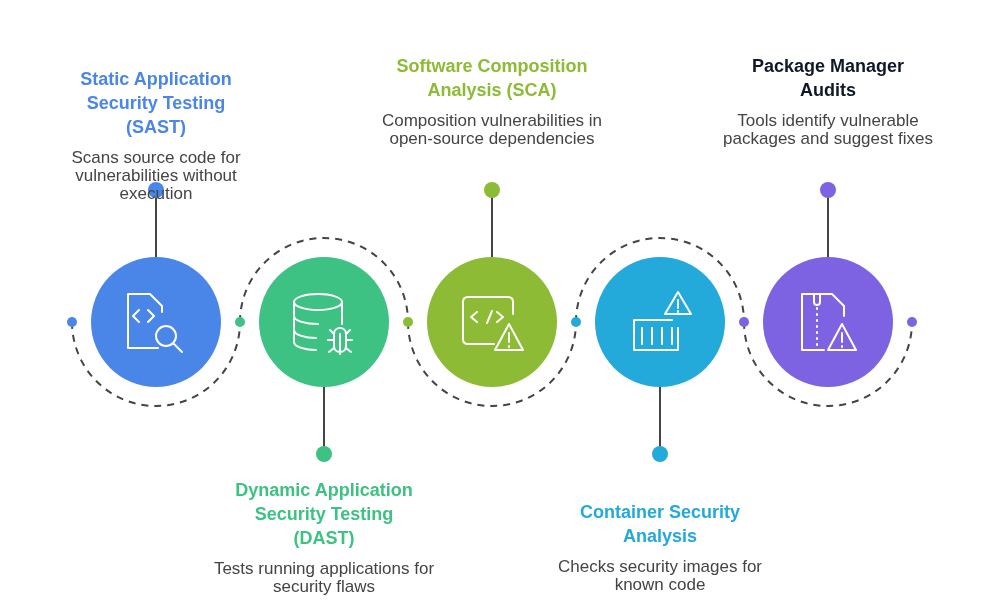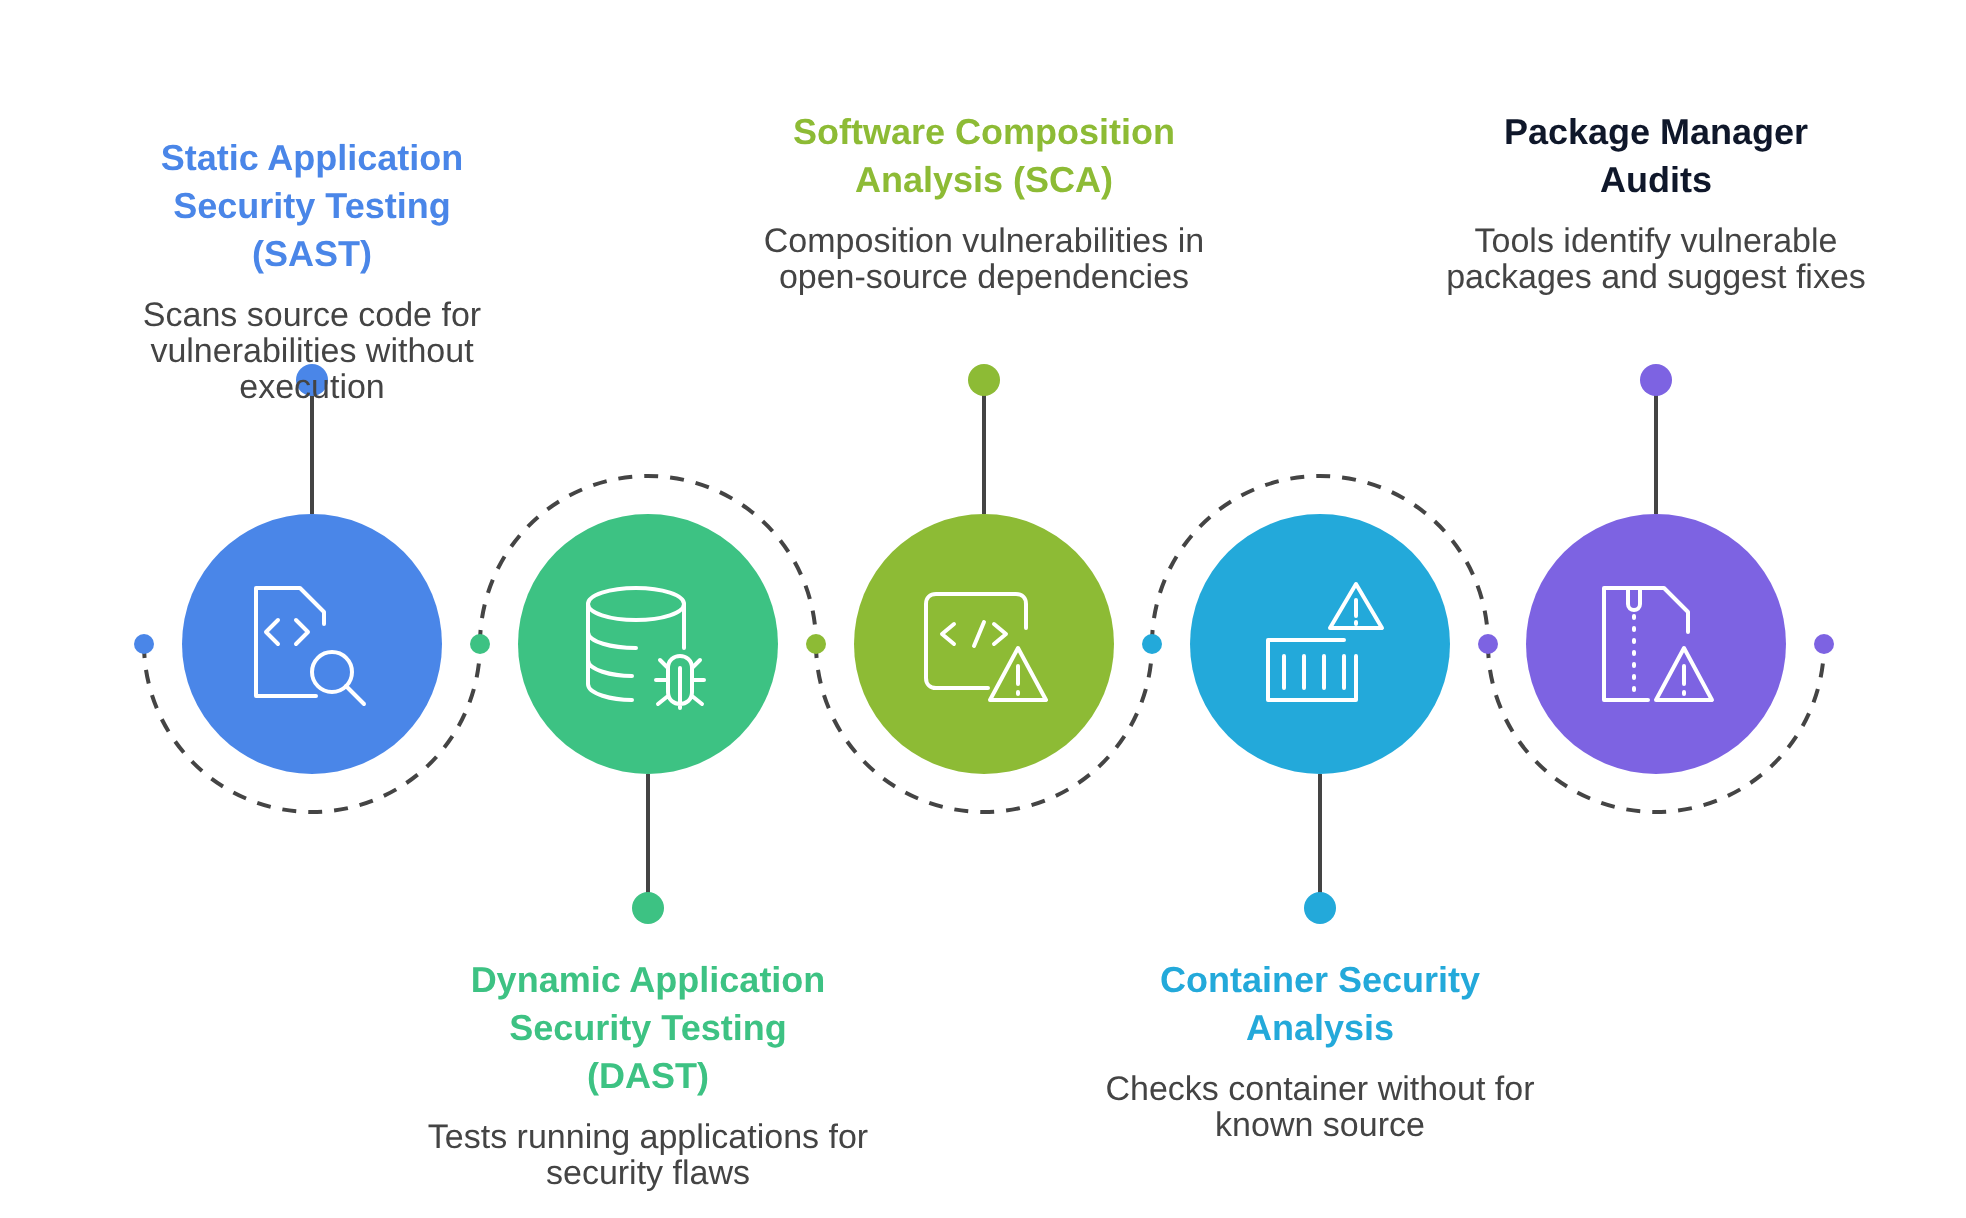--- a/index.html
+++ b/index.html
@@ -95,28 +95,28 @@
     <div class="label" style="width: 230px; left: 377px; top: 54px;">
       <div class="title" style="color: rgb(141, 187, 53);">
         <div>Software Composition</div>
         <div>Analysis (SCA)</div>
       </div>
       <div class="desc">
         <div>Composition vulnerabilities in</div>
         <div>open-source dependencies</div>
       </div>
     </div>
-    <div class="label" style="width: 230px; left: 545px; top: 478px;">
+    <div class="label" style="width: 230px; left: 545px; top: 500px;">
       <div class="title" style="color: rgb(35, 169, 218);">
         <div>Container Security</div>
         <div>Analysis</div>
       </div>
       <div class="desc">
-        <div>Checks container without for</div>
-        <div>known source</div>
+        <div>Checks security images for</div>
+        <div>known code</div>
       </div>
     </div>
     <div class="label" style="width: 230px; left: 713px; top: 54px;">
       <div class="title" style="color: #0f172a;">
         <div>Package Manager</div>
         <div>Audits</div>
       </div>
       <div class="desc">
         <div>Tools identify vulnerable</div>
         <div>packages and suggest fixes</div>

